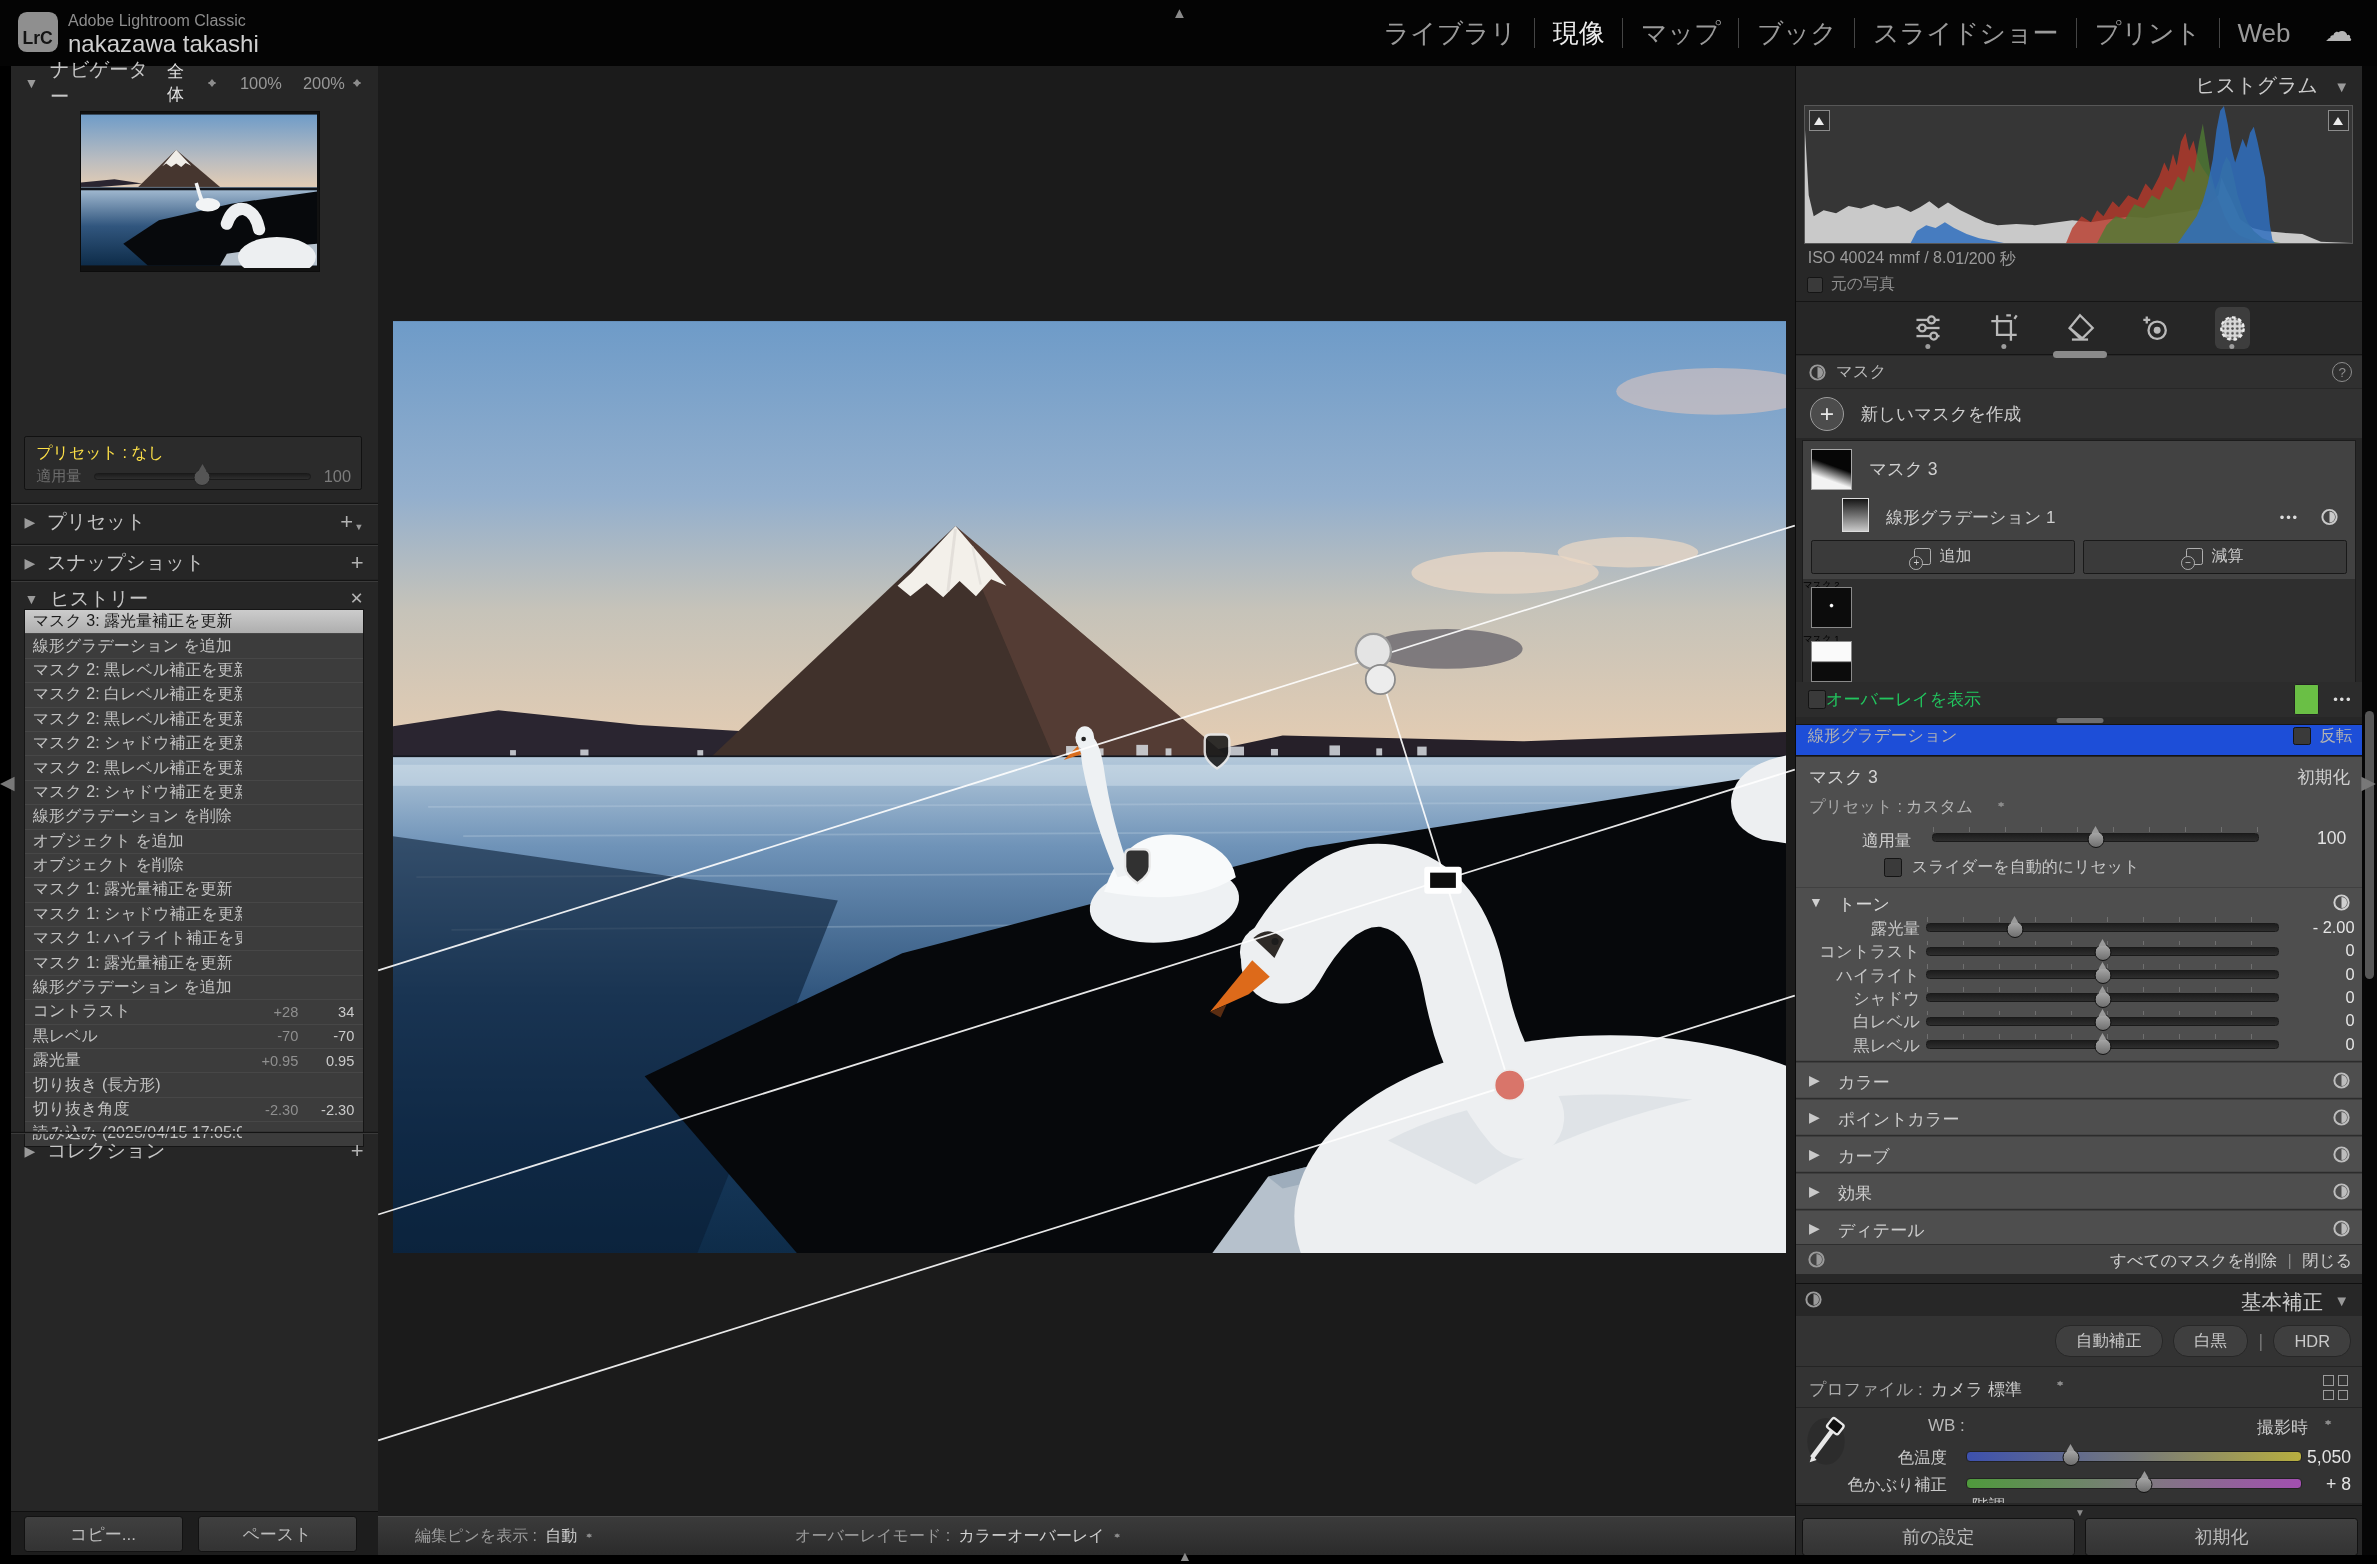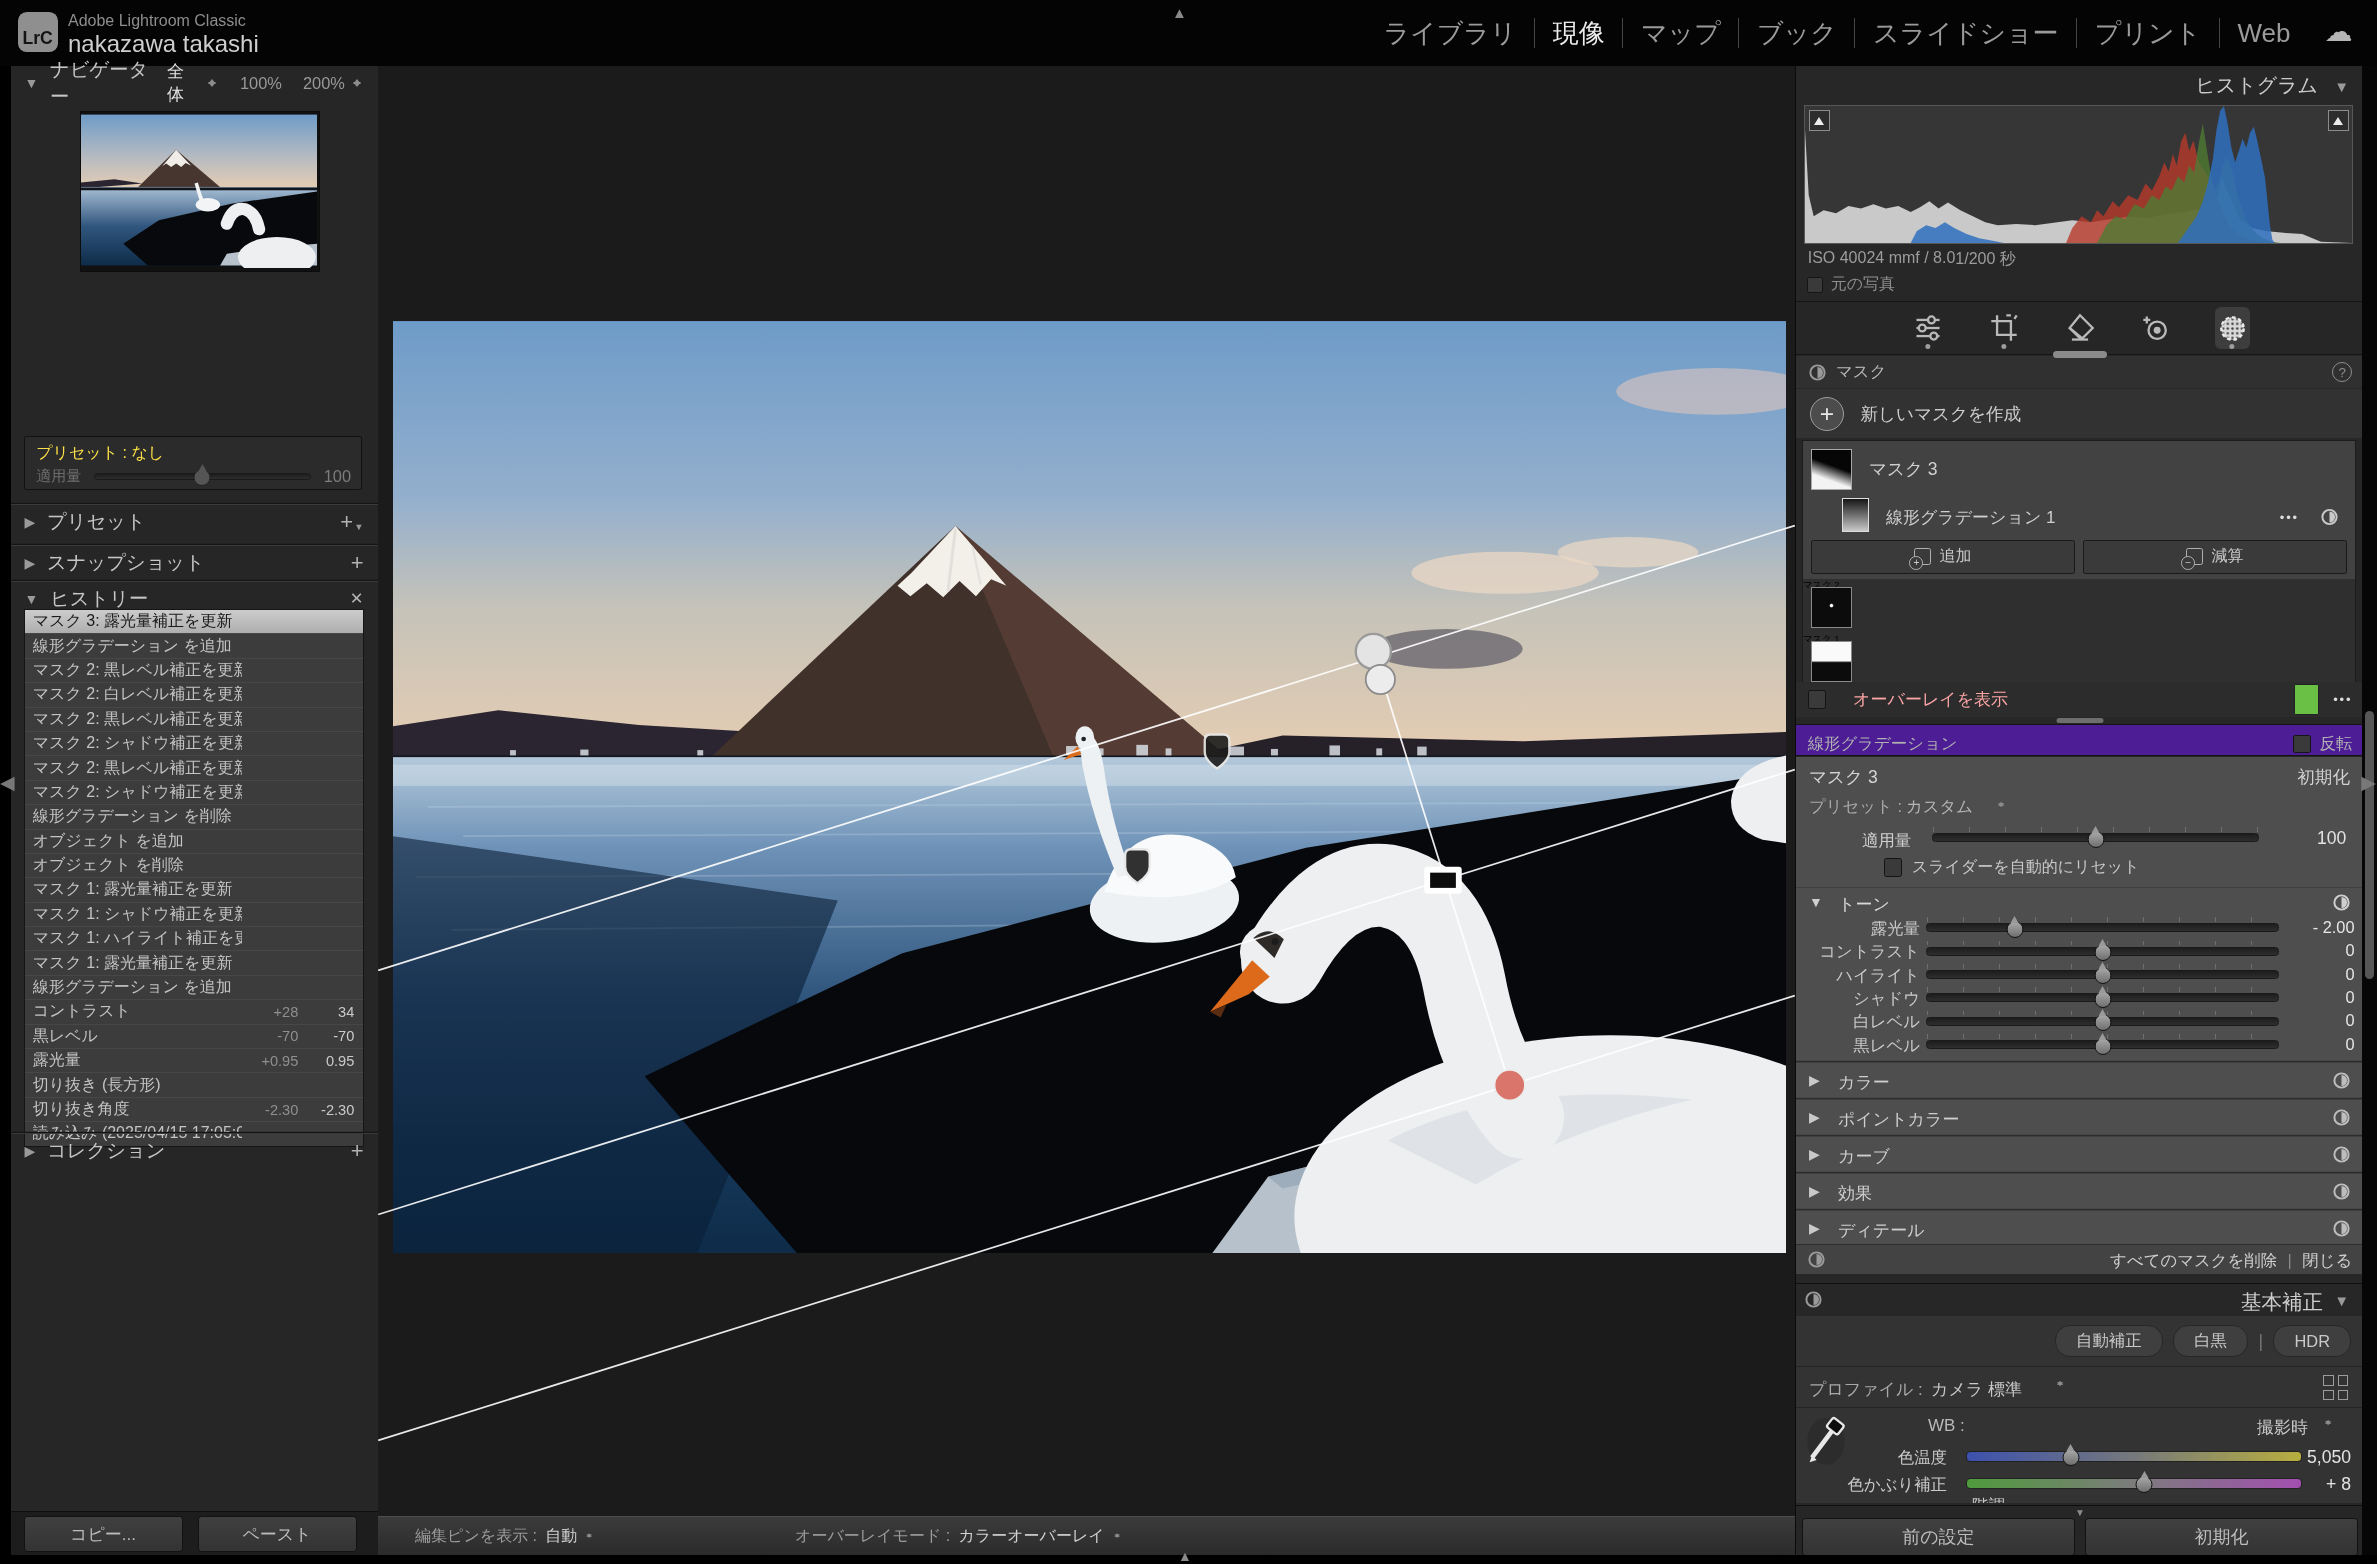--- a/index.html
+++ b/index.html
@@ -110,25 +110,25 @@
   .gradrow .dots{position:absolute;right:56px;top:50%;transform:translateY(-50%);font-size:13px;color:#dcdcdc;letter-spacing:1.8px;}
   .gradrow .eyeic{position:absolute;right:16.4px;top:50%;transform:translateY(-50%);}
   .btnrow{display:flex;gap:8.2px;padding:3.5px 8.2px 1.2px 8.2px;}
   .maskbtn{flex:1;height:32px;background:#3a3a3a;border:1.2px solid #191919;border-radius:2.3px;display:flex;align-items:center;
            justify-content:center;gap:8.2px;color:#c9c9c9;font-size:16px;}
   .mbic{position:relative;width:15px;height:15px;border:1.2px solid #b0b0b0;border-radius:2.3px;}
   .mbic i{position:absolute;left:-5.9px;bottom:-5.9px;width:11.7px;height:11.7px;border-radius:50%;background:#3a3a3a;border:1.2px solid #b0b0b0;
           font-style:normal;font-size:10px;line-height:11px;text-align:center;color:#cfcfcf;}
   .plainrow{position:relative;height:54px;}
   .overlayrow{position:absolute;left:0;top:616px;width:100%;height:35px;display:flex;align-items:center;padding:0 11.7px;box-sizing:border-box;background:#2c2c2c;}
-  .overlayrow .lbl{font-size:17px;color:#fca5a5;margin-left:27px;}
+  .overlayrow .lbl{font-size:17px;color:#22c55e;margin-left:0;}
   .swatch{margin-left:auto;width:23.4px;height:29px;border-radius:1.8px;border:0.6px solid #222;}
   .overlayrow .dots{font-size:13px;color:#dcdcdc;letter-spacing:1.8px;margin-left:14px;}
-  .gradbar{position:absolute;left:0;top:658px;width:100%;height:32px;background:#4c1d95;border-top:1.2px solid #141414;border-bottom:1.2px solid #141414;
-           display:flex;align-items:flex-end;padding:0 11.7px;box-sizing:border-box;}
+  .gradbar{position:absolute;left:0;top:658px;width:100%;height:32px;background:#1d4ed8;border-top:1.2px solid #141414;border-bottom:1.2px solid #141414;
+           display:flex;align-items:flex-start;padding:0 11.7px;box-sizing:border-box;}
   .gradbar .ttl{font-size:16.4px;color:#b2b2b2;}
   .gradbar .inv{margin-left:auto;display:flex;align-items:center;gap:8.2px;font-size:16.4px;color:#b2b2b2;}
   
   .optarea{position:absolute;left:0;top:691px;width:100%;height:516px;background:#4e4e4e;color:#d4d4d4;}
   .orow{position:absolute;left:0;width:100%;}
   .optname{top:8.2px;font-size:17.6px;}
   .optname .nm{position:absolute;left:13px;}
   .optname .rst{position:absolute;right:14px;color:#d0d0d0;}
   .presetrow{top:39px;font-size:16.4px;color:#a9a9a9;}
   .presetrow .pl{position:absolute;left:13px;}

